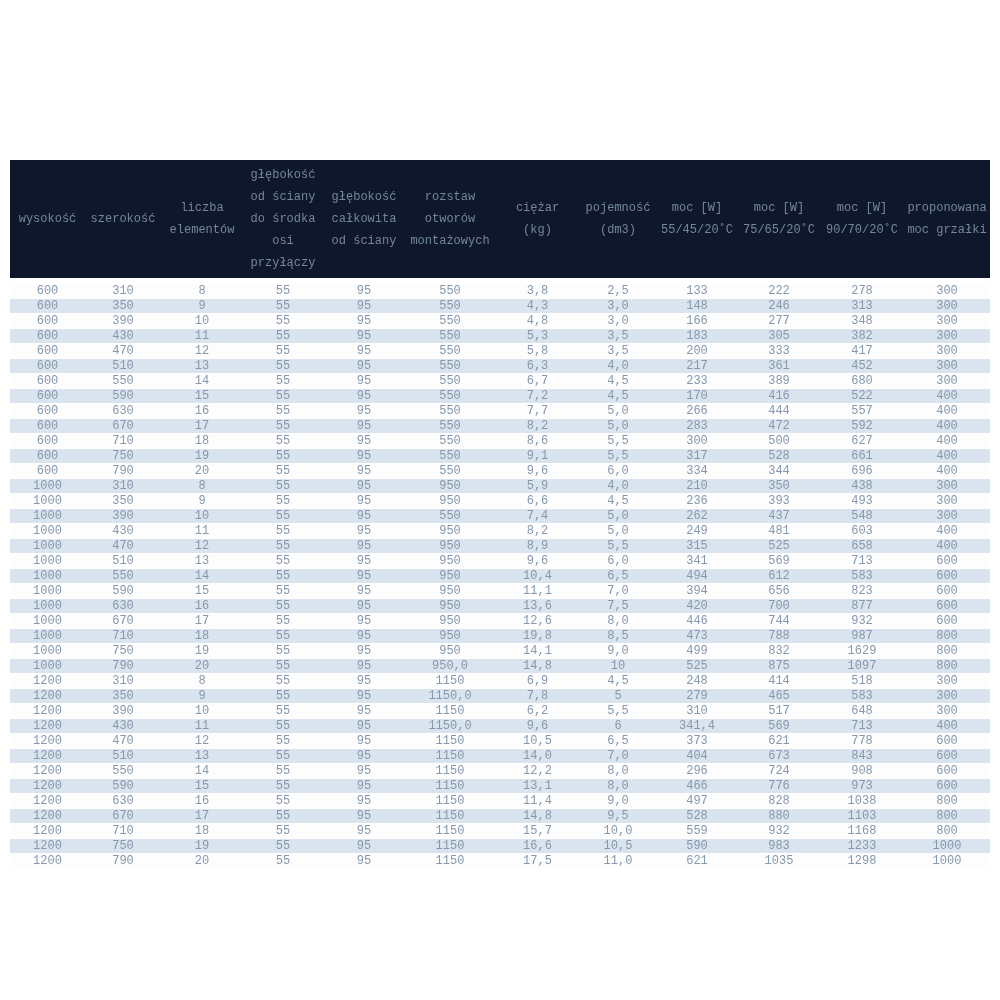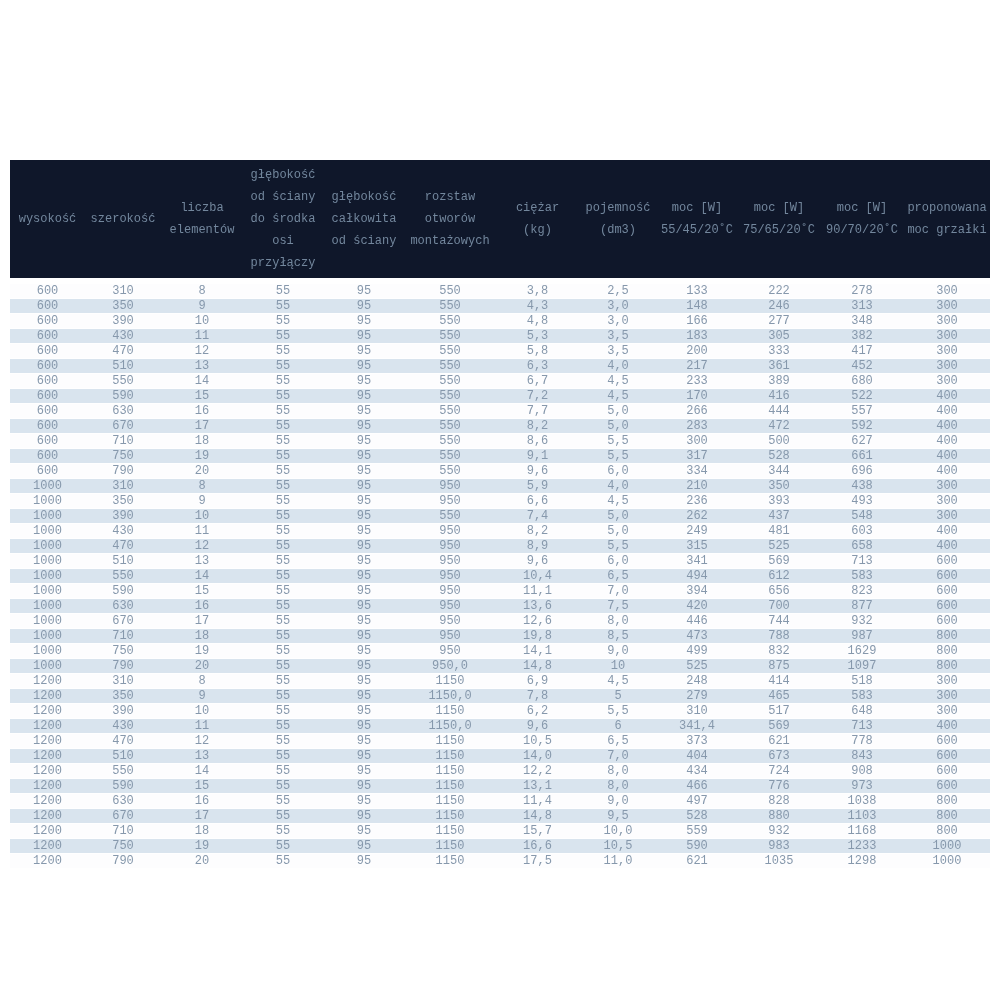--- a/index.html
+++ b/index.html
@@ -553,21 +553,21 @@
         </tr>
         <tr>
           <td>1200</td>
           <td>550</td>
           <td>14</td>
           <td>55</td>
           <td>95</td>
           <td>1150</td>
           <td>12,2</td>
           <td>8,0</td>
-          <td>434</td>
+          <td>296</td>
           <td>724</td>
           <td>908</td>
           <td>600</td>
         </tr>
         <tr>
           <td>1200</td>
           <td>590</td>
           <td>15</td>
           <td>55</td>
           <td>95</td>

